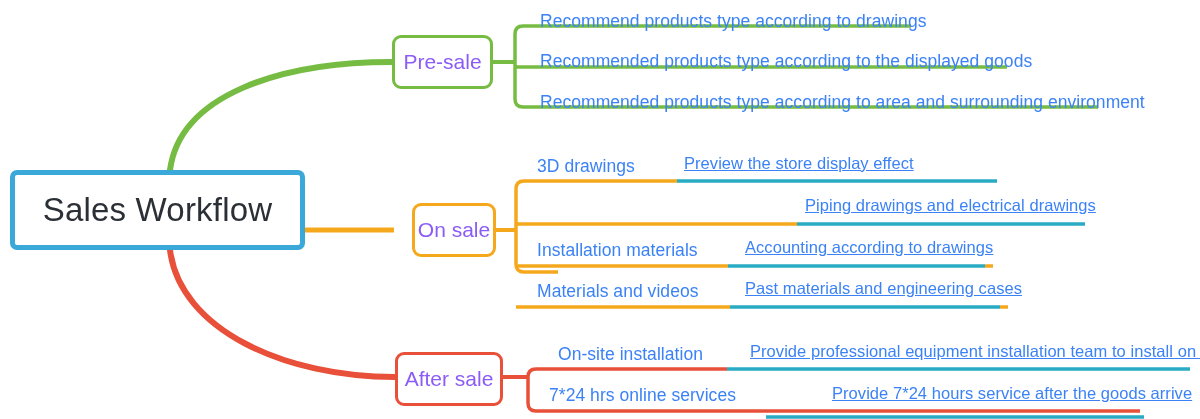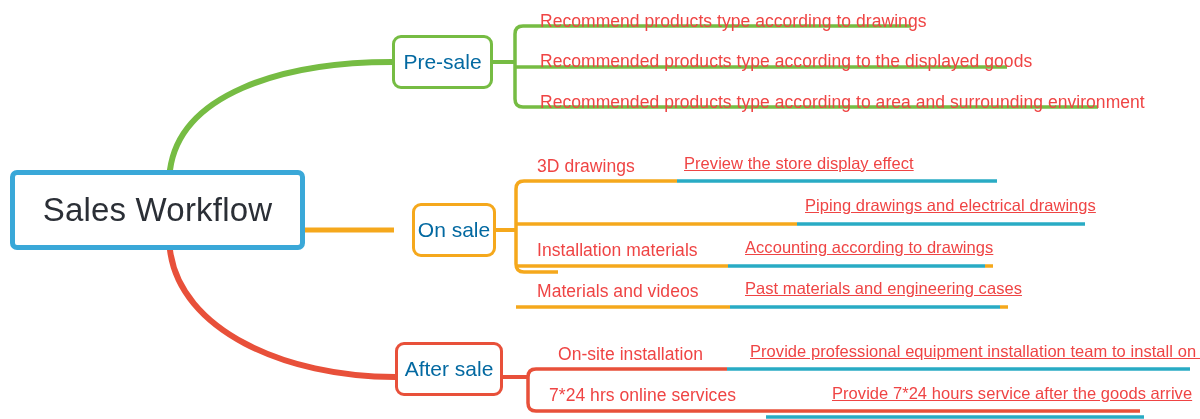--- a/index.html
+++ b/index.html
@@ -44,49 +44,49 @@
     border-radius: 7px;
     font-size: 33px;
     color: #2b2f36;
     letter-spacing: .2px;
   }
   .branch-node {
     border-width: 3px;
     border-style: solid;
     border-radius: 9px;
     font-size: 21px;
-    color: #0369a1;
+    color: #8b5cf6;
   }
   #branch-presale {
     left: 392px;
     top: 35px;
     width: 101px;
     height: 54px;
     border-color: #76bc43;
   }
   #branch-onsale {
     left: 412px;
     top: 203px;
     width: 84px;
     height: 54px;
     border-color: #f5a81c;
     text-align: center;
   }
   #branch-aftersale {
     left: 395px;
-    top: 342px;
+    top: 352px;
     width: 108px;
     height: 54px;
     border-color: #e8503a;
   }
   .leaf-label {
     position: absolute;
     white-space: nowrap;
     font-size: 17.5px;
-    color: #ef4444;
+    color: #3b82f6;
     letter-spacing: .05px;
   }
   .leaf-l3 {
     font-size: 16.5px;
     text-decoration: underline;
   }
 </style>
 </head>
 <body>
 

